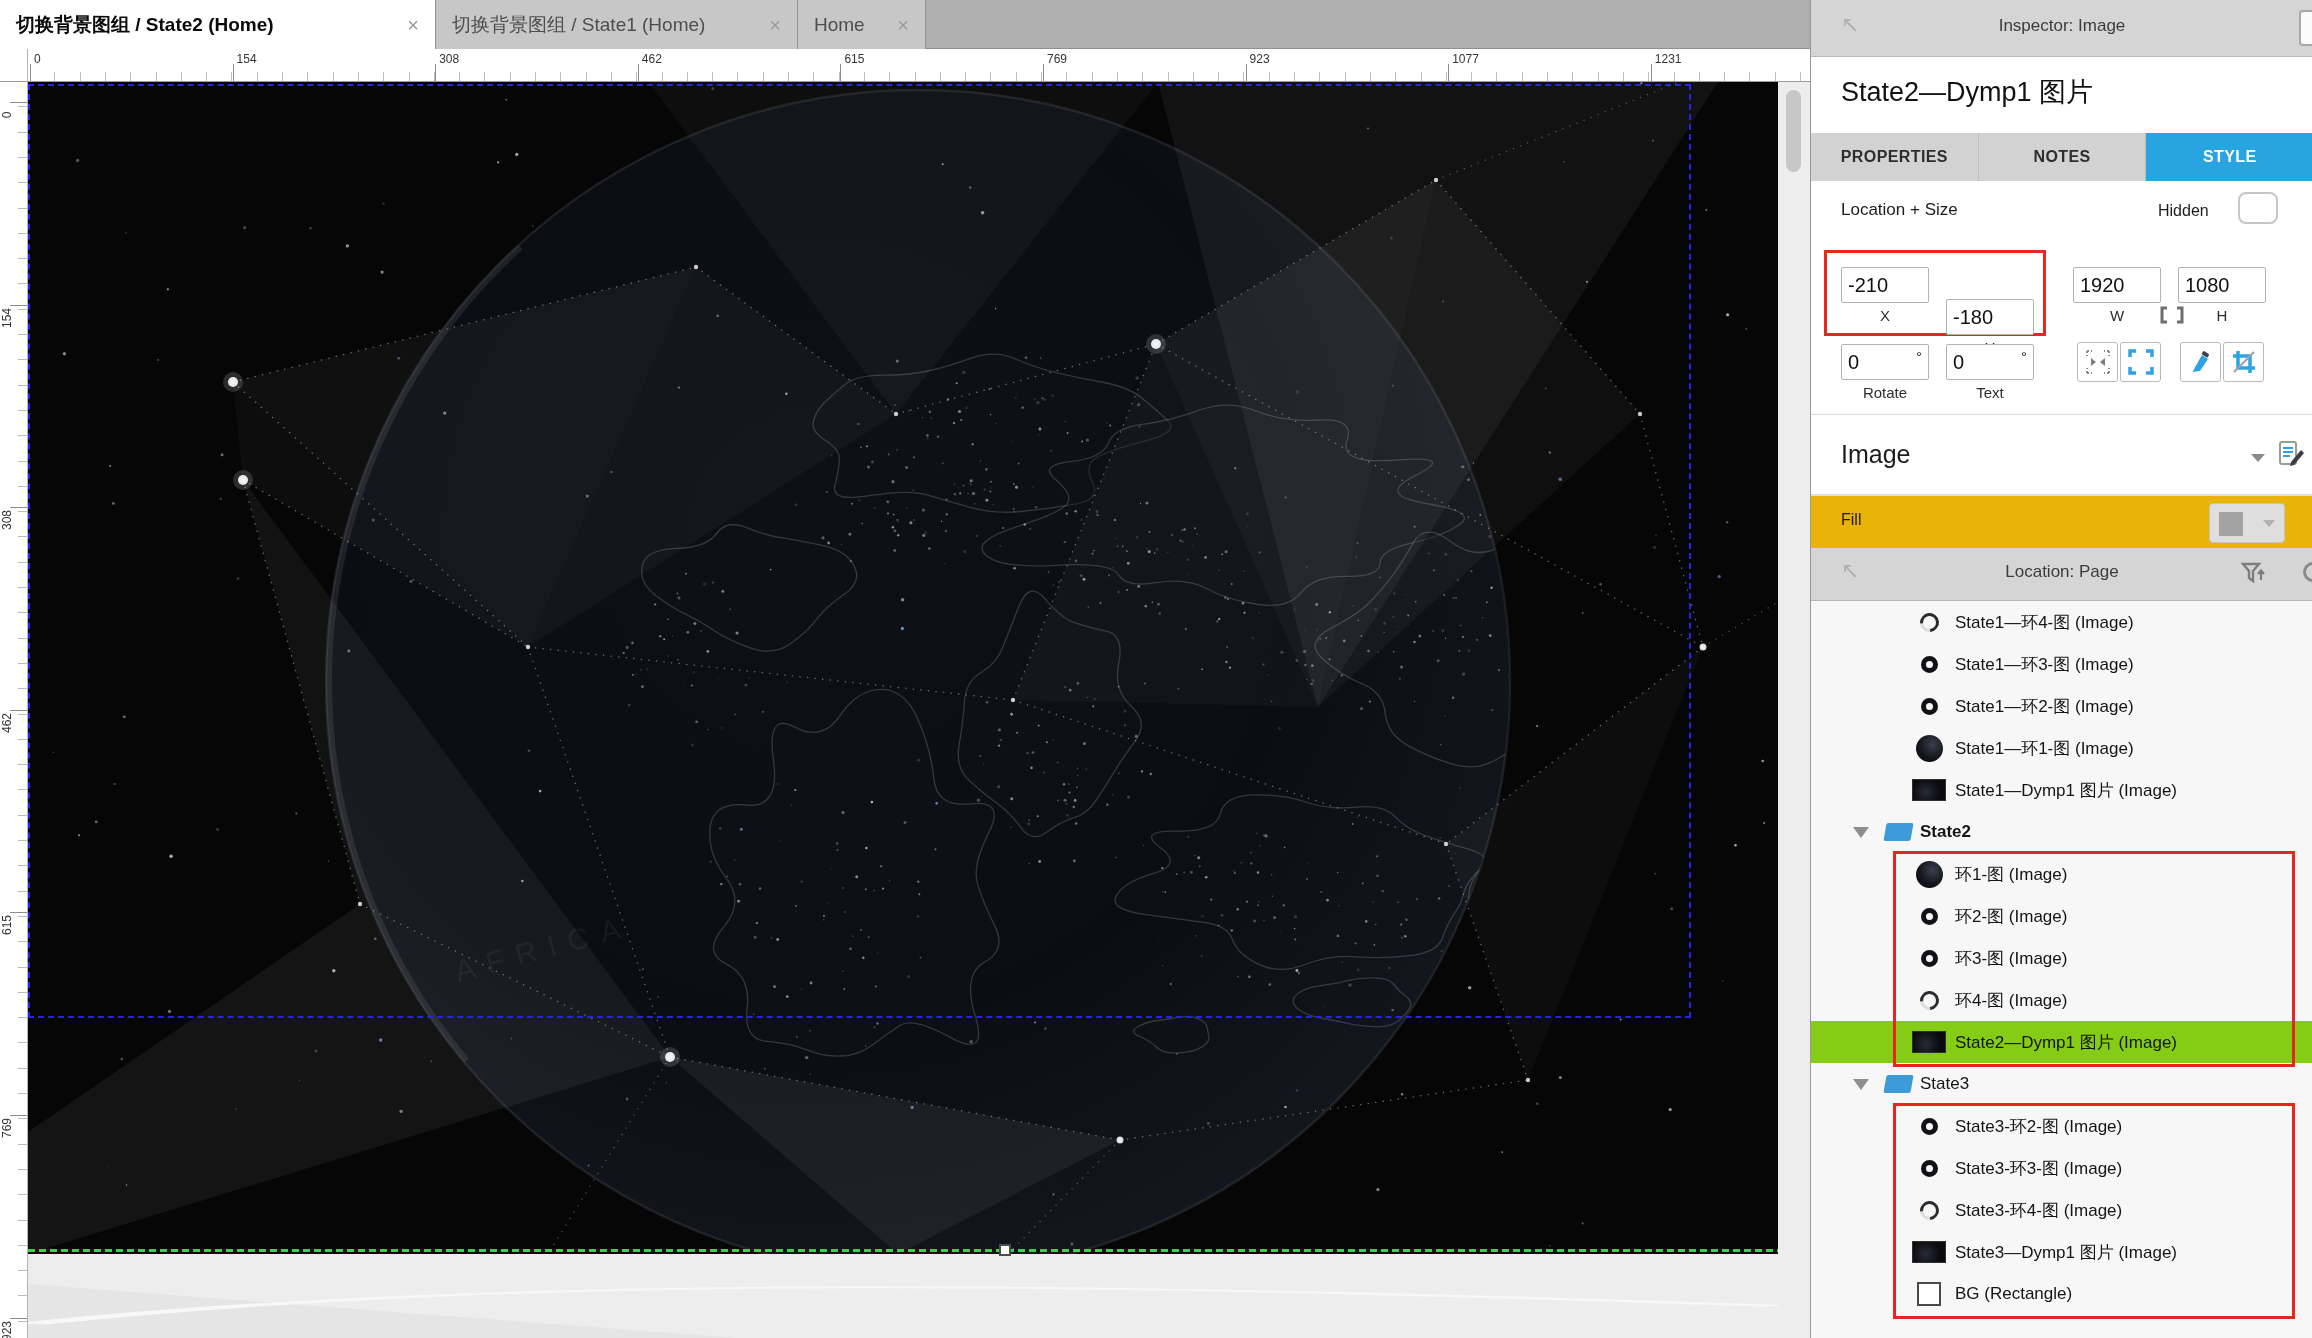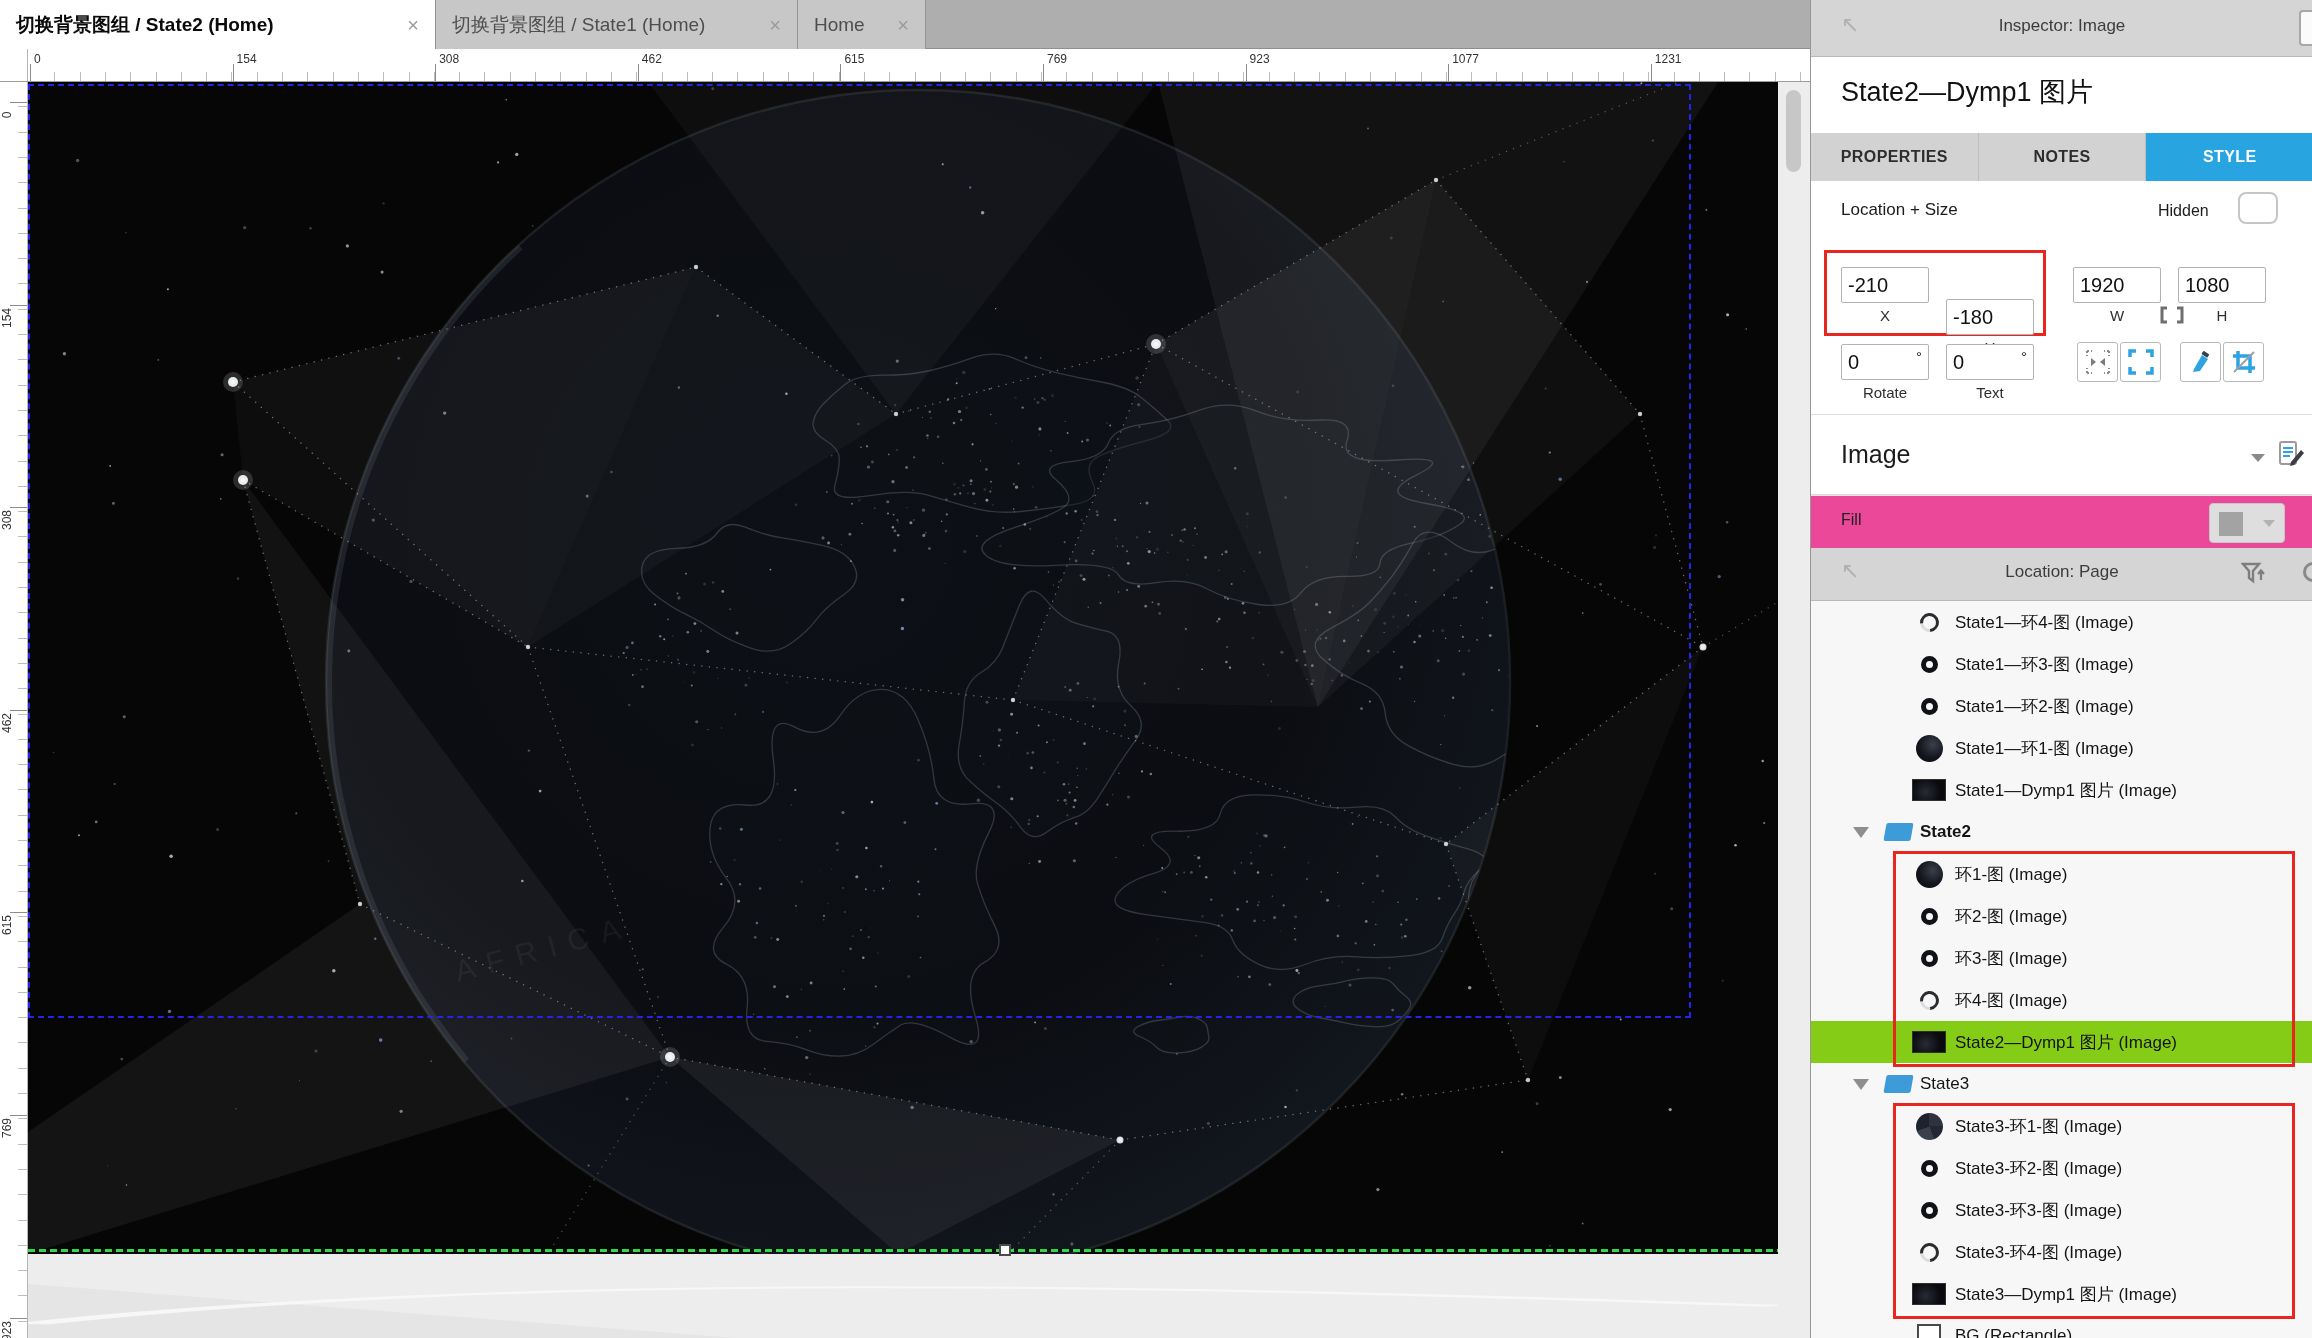--- a/index.html
+++ b/index.html
@@ -75,21 +75,21 @@
   .deg{position:absolute;top:4px;right:7px;font-size:15px;color:#222;}
   .red-box{position:absolute;border:3px solid #e8251f;pointer-events:none;}
   #hidden-check{position:absolute;left:427px;top:192px;width:40px;height:32px;background:#fff;
       border:2px solid #c6c6c6;border-radius:8px;}
   .icon-btn{position:absolute;top:342px;width:41px;height:40px;border:1px solid #b9b9b9;
       border-radius:3px;background:#fff;display:flex;align-items:center;justify-content:center;}
   #link-wh{position:absolute;left:348px;top:305px;width:26px;height:20px;}
   .hdiv{position:absolute;left:0;width:502px;height:1px;background:#dcdcdc;}
   #image-caret{position:absolute;left:440px;top:454px;width:0;height:0;
       border-left:7px solid transparent;border-right:7px solid transparent;border-top:8px solid #8a8a8a;}
-  #fill-row{position:absolute;left:0;top:495px;width:502px;height:53px;background:#ec4899;
+  #fill-row{position:absolute;left:0;top:495px;width:502px;height:53px;background:#eab308;
       border-top:1px solid #e3e3e3;}
   #fill-swatch{position:absolute;left:398px;top:7px;width:76px;height:40px;background:#dedede;
       border:1px solid #c5c5c5;border-radius:4px;}
   #fill-swatch .sq{position:absolute;left:9px;top:8px;width:24px;height:24px;background:#a3a3a3;}
   #fill-swatch .car{position:absolute;right:9px;top:16px;width:0;height:0;
       border-left:6px solid transparent;border-right:6px solid transparent;border-top:7px solid #b2b2b2;}
 
   
   #outline-header{top:548px;height:53px;}
   #outline-header .ph-title{top:14px;}
@@ -1210,26 +1210,20 @@
         </div>
         <span class="olabel">State2—Dymp1 图片 (Image)</span>
       </div>
       <div class="orow">
         <div class="tri"></div>
         <div class="folder"></div>
         <span class="olabel">State3</span>
       </div>
       <div class="orow">
         <div class="oicon">
-          <div class="ic-disc-dark"></div>
-        </div>
-        <span class="olabel">State3-环1-图 (Image)</span>
-      </div>
-      <div class="orow">
-        <div class="oicon">
           <div class="ic-ring"></div>
         </div>
         <span class="olabel">State3-环2-图 (Image)</span>
       </div>
       <div class="orow">
         <div class="oicon">
           <div class="ic-ring"></div>
         </div>
         <span class="olabel">State3-环3-图 (Image)</span>
       </div>

